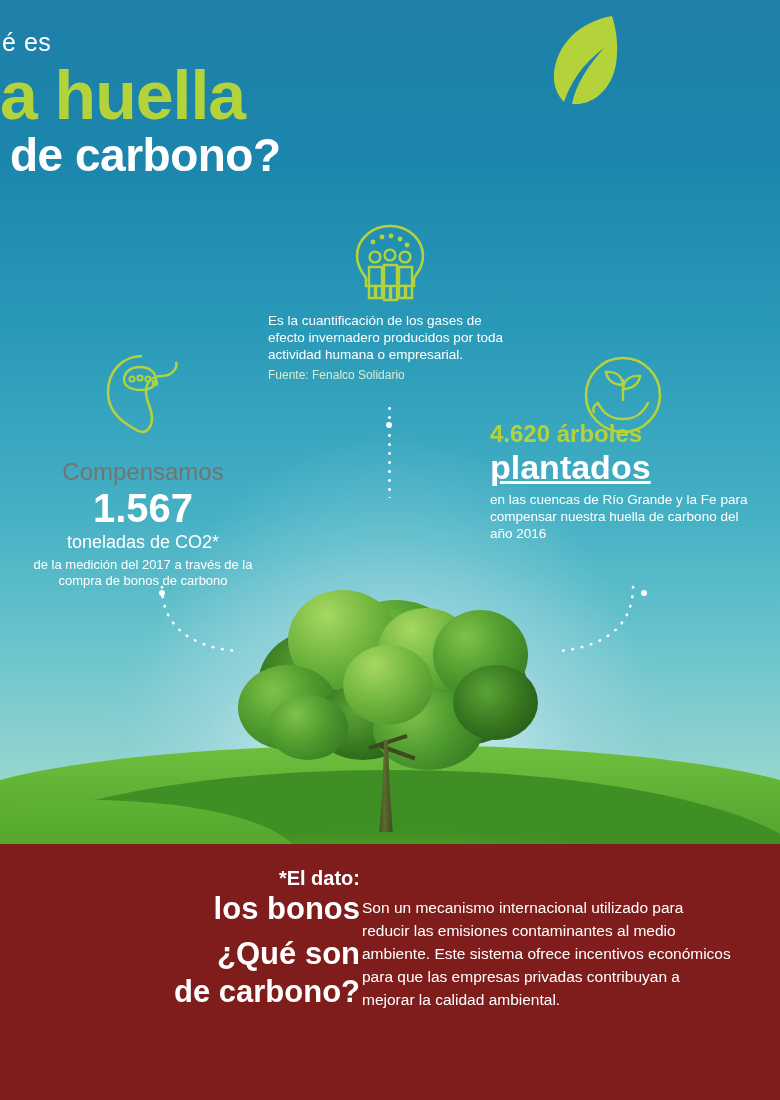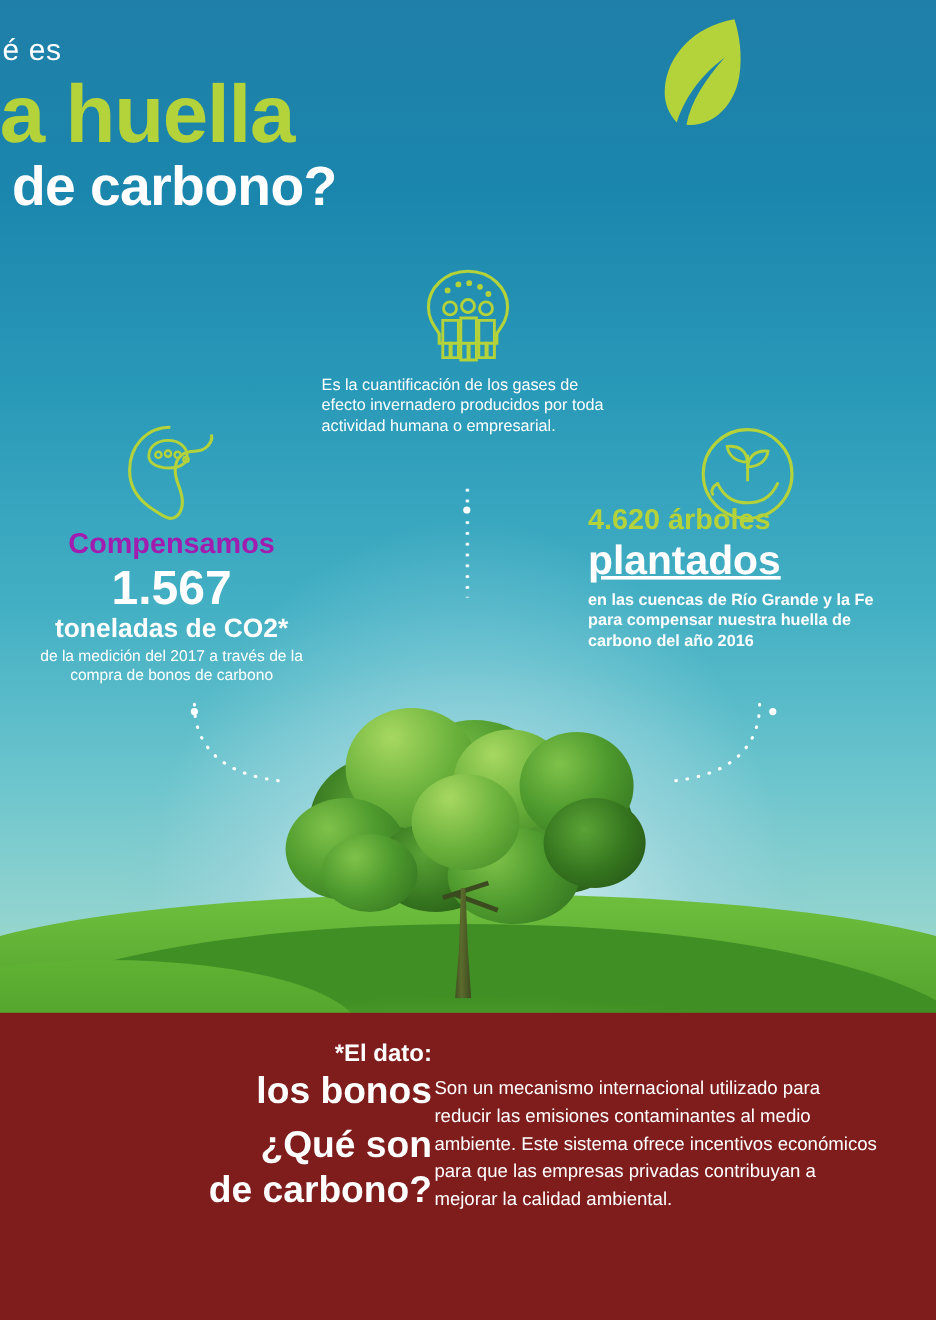--- a/index.html
+++ b/index.html
@@ -205,37 +205,37 @@
   .left-text {
     position: absolute;
     left: 18px;
     top: 440px;
     width: 250px;
     text-align: center;
     color: #ffffff;
   }
   .l-head {
     font-size: 24px;
-    font-weight: bold;
-    color: #a21caf;
+    font-weight: normal;
+    color: #737373;
     line-height: 28px;
+    margin-top: 18px;
   }
   .l-num {
     font-size: 40px;
     font-weight: bold;
     color: #ffffff;
     line-height: 42px;
     margin-top: 1px;
   }
   .l-sub {
-    font-size: 22px;
+    font-size: 18px;
     color: #ffffff;
     line-height: 22px;
     margin-top: 2px;
-    font-weight: bold;
   }
   .l-body {
     font-size: 13px;
     line-height: 16px;
     color: #ffffff;
     margin-top: 4px;
   }
   .curve-left {
     position: absolute;
     left: 140px;
@@ -272,21 +272,20 @@
     color: #ffffff;
     line-height: 38px;
     margin-top: 0px;
     text-decoration: underline;
   }
   .r-body {
     font-size: 13.5px;
     line-height: 17px;
     color: #ffffff;
     margin-top: 5px;
-    font-weight: bold;
   }
   .curve-right {
     position: absolute;
     left: 545px;
     top: 585px;
     width: 110px;
     height: 75px;
   }
 
   
@@ -359,20 +358,21 @@
       <path d="M24 45 L24 76 L30 76 L30 64 L31 64 L31 76 L37 76 L37 45 Z" fill="none" stroke="#b4d23a" stroke-width="2.4"></path>
       <circle cx="45" cy="33" r="5.4" fill="none" stroke="#b4d23a" stroke-width="2.4"></circle>
       <path d="M39 43 L39 78 L45 78 L45 66 L46 66 L46 78 L52 78 L52 43 Z" fill="none" stroke="#b4d23a" stroke-width="2.4"></path>
       <circle cx="60" cy="35" r="5.4" fill="none" stroke="#b4d23a" stroke-width="2.4"></circle>
       <path d="M54 45 L54 76 L60 76 L60 64 L61 64 L61 76 L67 76 L67 45 Z" fill="none" stroke="#b4d23a" stroke-width="2.4"></path>
     </svg>
   </div>
 
   <div class="center-text">
     <div>Es la cuantificación de los gases de efecto invernadero producidos por toda actividad humana o empresarial.</div>
+    <div class="source">Fuente: Fenalco Solidario</div>
   </div>
 
   <div class="dotted-v"></div>
   <div class="dot" style="left:386px; top:422px;"></div>
 
   <div class="left-icon">
     <svg width="88" height="88" viewBox="0 0 88 88">
       <path d="M44 6 C24 6 10 22 10 42 C10 56 18 66 26 72 C33 77 40 82 44 82 C50 82 54 76 54 68 C54 58 48 52 48 42 C48 30 56 26 64 26 C74 26 80 18 78 12" fill="none" stroke="#b4d23a" stroke-width="2.6"></path>
       <path d="M26 30 C26 22 33 17 42 17 C52 17 58 23 58 30 C58 36 52 40 43 40 C33 40 26 36 26 30 Z" fill="none" stroke="#b4d23a" stroke-width="2.4"></path>
       <circle cx="34" cy="29" r="2.6" fill="none" stroke="#b4d23a" stroke-width="2"></circle>

